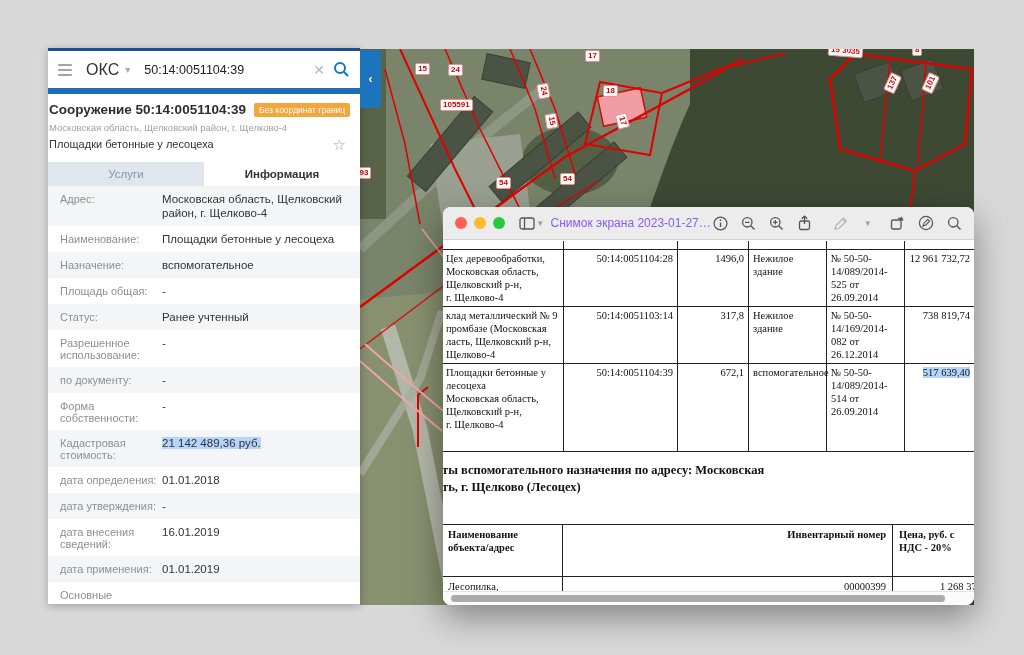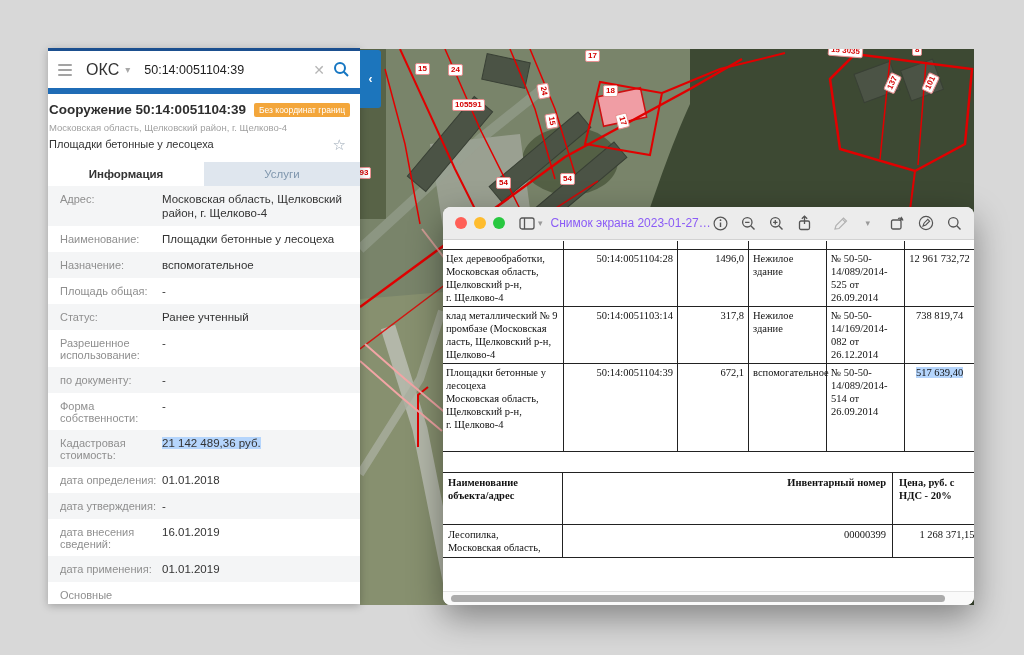--- a/index.html
+++ b/index.html
@@ -64,22 +64,22 @@
   .disabled { opacity:.38; }
 
   .doc { position:absolute; left:0; top:34px; right:0; bottom:14px; background:#fff; overflow:hidden;
     font-family:"Liberation Serif",serif; color:#111; }
   table { border-collapse:collapse; table-layout:fixed; }
   .t1 { width:533px; margin-left:-2px; }
   .t1 td { border:1px solid #222; vertical-align:top; padding:2px 4px; font-size:10.5px; line-height:13px; }
   .t1 tr.stub td { border-top:none; height:8px; padding:0; }
   td.pre { white-space:pre-line; }
   td.ctr { text-align:right; }
-  td.num { text-align:center; }
-  .t2 { width:560px; margin-left:-2px; margin-top:20px; }
+  td.num { text-align:right; }
+  .t2 { width:560px; margin-left:-2px; margin-top:28px; }
   .t2 td { border:1px solid #222; vertical-align:top; padding:3px 6px; font-size:10.5px; line-height:13px; }
   .t2 .hdr td { font-weight:bold; height:52px; }
   .heading { font-size:12.5px; font-weight:bold; line-height:17px; margin:10px 0 0 -1px; white-space:nowrap; }
 
   .scrollstrip { position:absolute; left:0; bottom:0; width:100%; height:14px; background:#fafafa; border-top:1px solid #e3e3e3; }
   .thumb { position:absolute; left:8px; top:3px; width:494px; height:7px; border-radius:4px; background:#ababab; cursor:pointer; }
 
   svg.ic { display:block; }
 </style>
 </head>
@@ -127,21 +127,21 @@
       <polyline points="0,312 40,347 82,382"></polyline>
       <polyline points="62,180 102,232 132,292" opacity=".7"></polyline>
     </g>
   </svg>
   <div>
       <div class="maplabel" style="left: 55px; top: 14px;">15</div>
       <div class="maplabel" style="left: 88px; top: 15px;">24</div>
       <div class="maplabel" style="left: 225px; top: 1px;">17</div>
       <div class="maplabel" style="left: 176px; top: 36px; transform: rotate(80deg);">24</div>
       <div class="maplabel" style="left: 184px; top: 66px; transform: rotate(80deg);">15</div>
-      <div class="maplabel" style="left: 92px; top: 50px;">105591</div>
+      <div class="maplabel" style="left: 80px; top: 50px;">105591</div>
       <div class="maplabel" style="left: 136px; top: 128px;">54</div>
       <div class="maplabel" style="left: 200px; top: 124px;">54</div>
       <div class="maplabel" style="left: 243px; top: 36px;">18</div>
       <div class="maplabel" style="left: 255px; top: 66px; transform: rotate(75deg);">17</div>
       <div class="maplabel" style="left: -8px; top: 118px;">593</div>
       <div class="maplabel" style="left: 468px; top: -4px; transform: rotate(5deg);">15 3035</div>
       <div class="maplabel" style="left: 552px; top: -5px;">8</div>
       <div class="maplabel" style="left: 523px; top: 28px; transform: rotate(-65deg);">137</div>
       <div class="maplabel" style="left: 561px; top: 28px; transform: rotate(-65deg);">101</div>
     </div>
@@ -172,22 +172,22 @@
     <div class="title-line">
       <span class="ptitle">Сооружение 50:14:0051104:39</span>
       <span class="badge">Без координат границ</span>
     </div>
     <div class="psub">Московская область, Щелковский район, г. Щелково-4</div>
     <div class="pname">Площадки бетонные у лесоцеха</div>
     <span class="star">☆</span>
   </div>
 
   <div class="tabs">
+    <div class="tab inactive">Услуги</div>
     <div class="tab active">Информация</div>
-    <div class="tab inactive">Услуги</div>
   </div>
 
   <div class="fields">
     <div class="frow">
         <div class="flabel">Адрес:</div>
         <div class="fvalue">Московская область, Щелковский район, г. Щелково-4</div>
       </div>
     <div class="frow">
         <div class="flabel">Наименование:</div>
         <div class="fvalue">Площадки бетонные у лесоцеха</div>
@@ -380,20 +380,24 @@
         <td class="pre">вспомогательное</td>
         <td class="pre">№ 50-50-
 14/089/2014-
 514 от
 26.09.2014</td>
         <td class="num"><span class="sel">517 639,40</span></td>
       </tr>
     </tbody>
       </table>
 
+    <div class="heading">
+      <div>ты вспомогательного назначения по адресу: Московская</div>
+      <div>ть, г. Щелково (Лесоцех)</div>
+    </div>
 
     <table class="t2">
       <colgroup>
           <col style="width:121px">
           <col style="width:330px">
           <col style="width:109px">
         </colgroup>
       <tbody>
           <tr class="hdr">
         <td class="pre">Наименование

